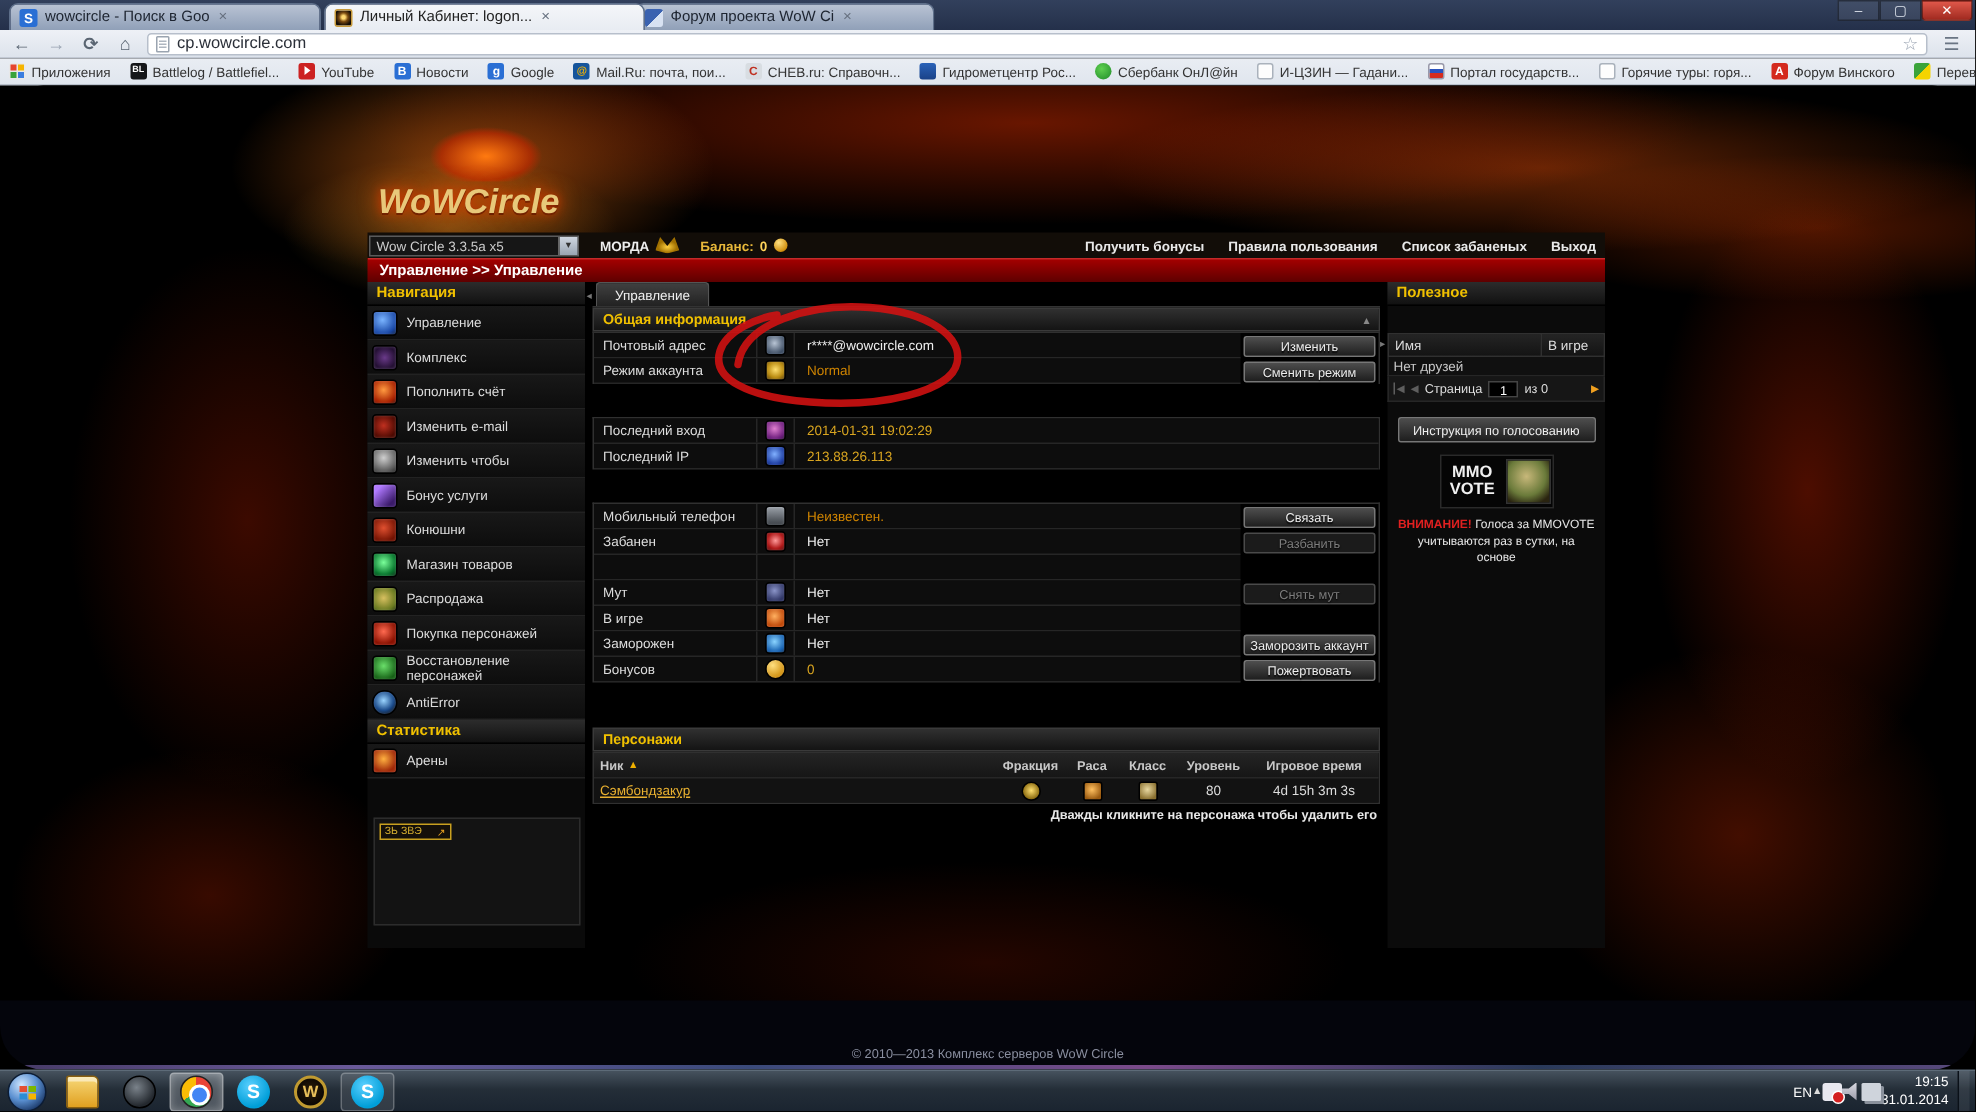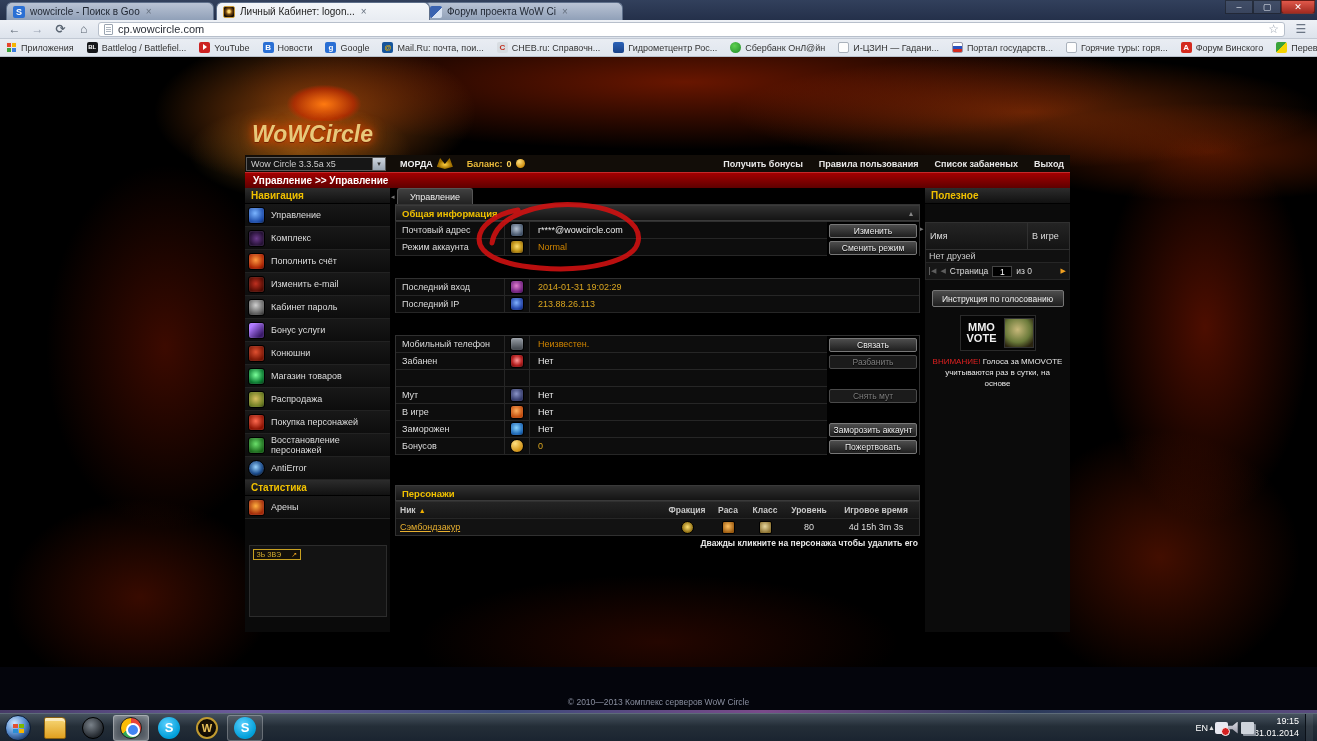--- a/index.html
+++ b/index.html
@@ -58,21 +58,21 @@
   .bi-mail { background:#16559c; color:#f5b400; font-size:7px; }
   .bi-cheb { background:#d8dde2; color:#c03020; }
   .bi-gidro { background:linear-gradient(#2a62b8,#1a4288); }
   .bi-sber { background:radial-gradient(circle at 40% 35%,#5fd050,#1e8a28); border-radius:50%; }
   .bi-page { background:#fdfdfd; border:1px solid #aab2bc; }
   .bi-flag { background:linear-gradient(#fff 33%,#2a52be 33%,#2a52be 66%,#d52b1e 66%); border:1px solid #99a; }
   .bi-vinsky { background:#d42a1e; }
   .bi-translate { background:linear-gradient(135deg,#3aa33a 50%,#f5d400 50%); }
 
   
-  .viewport { position:absolute; left:0; top:57px; width:1317px; height:656px; background:#000; overflow:hidden; }
+  .viewport { position:absolute; left:0; top:57px; width:1317px; height:656px; background:#000; overflow:hidden;border-radius:29px; }
   .firebg { position:absolute; inset:0;
     background:
       radial-gradient(230px 110px at 315px 55px, rgba(255,120,20,.55), transparent 70%),
       radial-gradient(160px 70px at 300px 95px, rgba(255,170,40,.35), transparent 70%),
       radial-gradient(600px 90px at 52% 25px, rgba(190,40,0,.55), transparent 75%),
       radial-gradient(420px 80px at 78% 55px, rgba(255,90,10,.40), transparent 70%),
       radial-gradient(300px 70px at 92% 95px, rgba(220,60,0,.35), transparent 70%),
       radial-gradient(170px 260px at 165px 290px, rgba(150,25,0,.40), transparent 70%),
       radial-gradient(150px 280px at 1205px 270px, rgba(170,30,0,.45), transparent 70%),
       radial-gradient(200px 180px at 1160px 500px, rgba(190,40,0,.35), transparent 70%),
@@ -177,42 +177,42 @@
   .charlink { color:#e8b030; text-decoration:underline; }
   .mini { width:13px; height:13px; border-radius:2px; border:1px solid #000; }
   .mi-faction { background:radial-gradient(circle at 50% 45%, #ffe070, #8a6a10 70%, #2a1e04); border-radius:50%; }
   .mi-race { background:radial-gradient(circle at 45% 40%, #ffc060, #9a5a10 75%); }
   .mi-class { background:radial-gradient(circle at 45% 40%, #e8d8a0, #8a7030 75%); }
   .ch-hint { height:13px; display:flex; align-items:center; justify-content:flex-end; color:#e8e8e8;
              font-size:8.5px; font-weight:bold; padding-right:2px; }
 
   .rightcol { position:absolute; left:925px; top:131px; width:145px; height:444px; background:#0b0b0b; }
   .friends { margin-top:18px; }
-  .fr-head { display:flex; height:28px; }
+  .fr-head { display:flex; height:16px; }
   .fr-head > div { background:linear-gradient(#242424,#141414); border:1px solid #303030; color:#ddd;
                    font-size:9px; display:flex; align-items:center; padding:0 4px; }
   .fr-name { flex:1; } .fr-ingame { width:42px; border-left:none !important; }
   .fr-empty { height:13px; color:#c8c8c8; font-size:9px; display:flex; align-items:center; padding-left:3px;
               background:#101010; border:1px solid #262626; border-top:none; }
   .pager { height:17px; background:#161616; border:1px solid #262626; border-top:none; display:flex;
            align-items:center; gap:4px; padding:0 3px; font-size:8.5px; color:#ddd; }
   .pg { font-size:7px; color:#5e5e5e; } .pg.first { border-left:1px solid #5e5e5e; padding-left:1px; }
   .pg.next { color:#f0a020; margin-left:auto; }
   .pagebox { width:20px; height:11px; background:#000; border:1px solid #444; color:#fff; font-size:8.5px;
              text-align:center; line-height:11px; }
   .vote-btn { margin:10px auto 0; width:132px; height:17px; background:linear-gradient(#4d4d4d,#1e1e1e);
               border:1px solid #777; border-radius:2px; color:#eee; font-size:8.5px; display:flex;
               align-items:center; justify-content:center; }
   .mmovote { margin:8px auto 0; width:76px; height:36px; background:#050505; border:1px solid #2a2a2a;
              display:flex; align-items:center; }
   .mmotext { width:42px; text-align:center; color:#f0f0f0; font-weight:bold; font-size:11px; line-height:11px; }
   .mmoface { width:30px; height:30px; margin-left:1px;
              background:radial-gradient(circle at 45% 38%, #c8b87a, #6a7a3a 55%, #2a2410 85%); border:1px solid #333; }
   .warning { margin:6px auto 0; width:132px; text-align:center; font-size:8px; line-height:1.35; color:#e8e8e8; }
-  .warning .wl { color:#e02020; font-weight:normal; }
+  .warning .wl { color:#e02020; font-weight:bold; }
 
   .coll-arrow { position:absolute; color:#777; font-size:7px; }
 
   .footerband { position:absolute; left:0; bottom:0; width:1317px; height:46px; background:#04050c; }
   .copyright { position:absolute; left:0; bottom:6px; width:100%; text-align:center; color:#8a8fa0; font-size:8.5px; }
   .bottomstrip { position:absolute; left:0; bottom:0; width:100%; height:3px;
       background:linear-gradient(90deg,#463a66,#6a5a9a 18%,#3a4a7a 38%,#7a4a8a 58%,#2a3a5a 78%,#5a4a7e); }
 
   
   .taskbar { position:absolute; left:0; top:713px; width:1317px; height:28px;
@@ -395,21 +395,21 @@
       <div class="sitem">
           <span class="wicon ic-refill"></span>
           <span>Пополнить счёт</span>
         </div>
       <div class="sitem">
           <span class="wicon ic-email"></span>
           <span>Изменить e-mail</span>
         </div>
       <div class="sitem">
           <span class="wicon ic-pass"></span>
-          <span>Кабинет пароль</span>
+          <span>Изменить чтобы</span>
         </div>
       <div class="sitem">
           <span class="wicon ic-bonus"></span>
           <span>Бонус услуги</span>
         </div>
       <div class="sitem">
           <span class="wicon ic-stables"></span>
           <span>Конюшни</span>
         </div>
       <div class="sitem">

